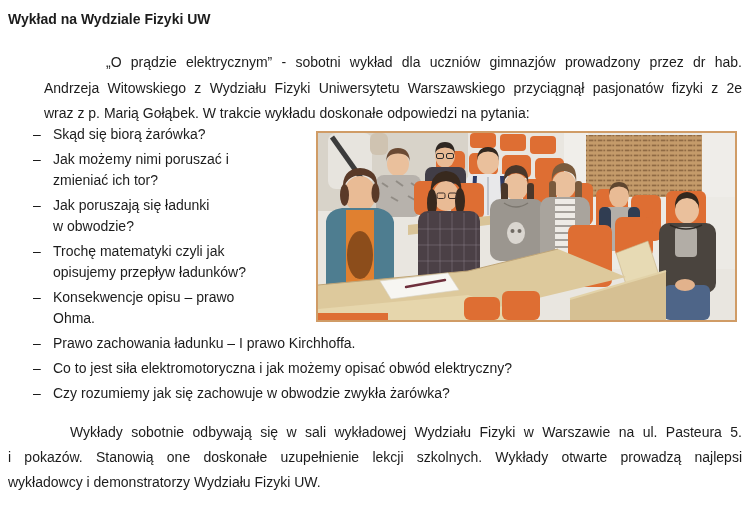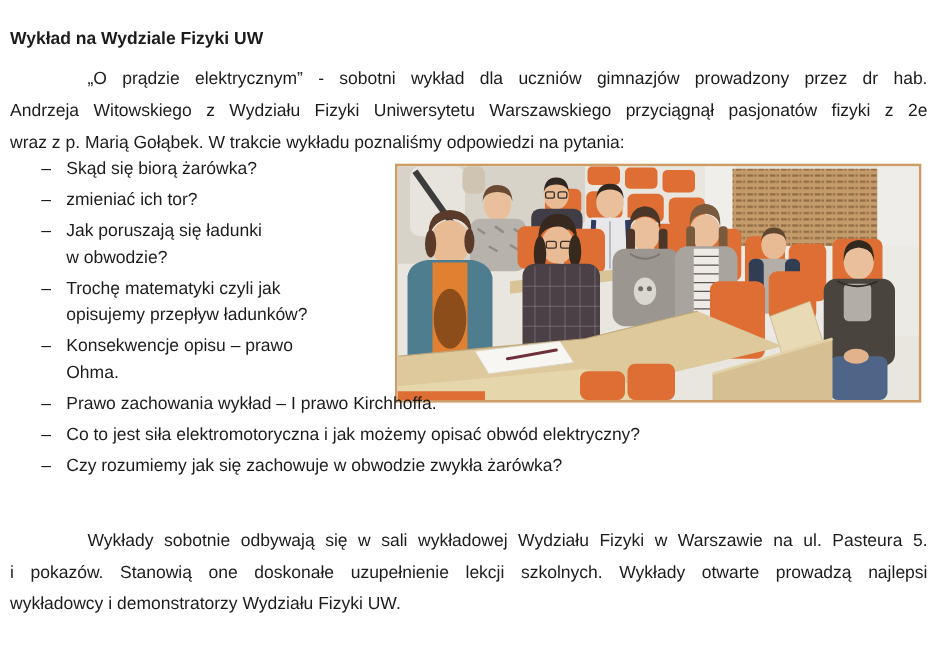--- a/index.html
+++ b/index.html
@@ -3,26 +3,26 @@
 <meta charset="utf-8">
 <style>
   html,body{margin:0;padding:0;background:#fff;}
   .page{
     position:relative;width:750px;height:523px;background:var(--page_bg,#fff);
     font-family:"Liberation Sans","DejaVu Sans",sans-serif;
     color:var(--text,#1c1c1c);font-size:14px;overflow:hidden;
   }
   .title{
     position:absolute;top:10px;left:8px;right:8px;
-    font-size:14px;font-weight:700;line-height:18px;margin-top:11px;
+    font-size:14px;font-weight:700;line-height:18px;
   }
   .para{position:absolute;left:8px;right:8px;}
   .intro{top:50px;}
   .outro{top:420px;}
-  .intro .jline{line-height:25.5px;}
+  .intro .jline{line-height:25.5px;margin-left:36px;}
   .outro .jline{line-height:25px;}
   .jline{text-align:justify;text-align-last:justify;text-justify:inter-word;white-space:normal;}
   .jline:last-child{text-align-last:left;}
   .intro div.jline:first-of-type,
   .outro div.jline:first-of-type{text-indent:62px;}
   .bullets{position:absolute;left:8px;right:8px;top:124px;}
   .bullet{position:relative;padding-left:45px;margin-bottom:4px;}
   .bullet .marker{position:absolute;left:25px;top:0;line-height:21px;}
   .bline{line-height:21px;}
   .photo-frame{
@@ -35,21 +35,21 @@
 <body>
 
 <div class="page">
 
   <div class="title">Wykład na Wydziale Fizyki UW</div>
 
   <div class="para intro">
 
   <div class="jline">„O prądzie elektrycznym” - sobotni wykład dla uczniów gimnazjów prowadzony przez dr hab.</div>
       <div class="jline">Andrzeja Witowskiego z Wydziału Fizyki Uniwersytetu Warszawskiego przyciągnął pasjonatów fizyki z 2e</div>
-      <div class="jline">wraz z p. Marią Gołąbek. W trakcie wykładu poznaliśmy odpowiedzi na pytania:</div>
+      <div class="jline">wraz z p. Marią Gołąbek. W trakcie wykładu doskonałe odpowiedzi na pytania:</div>
     </div>
 
   <figure class="photo-frame" style="margin:0" aria-label="Grupa uczniów z opiekunką siedząca w ławkach sali wykładowej z pomarańczowymi krzesłami; na ławce kartka papieru i długopis">
     <svg width="417" height="187" viewBox="0 0 417 187" role="img">
       <defs>
         <pattern id="acoustic" width="9" height="5" patternUnits="userSpaceOnUse">
           <rect width="9" height="5" style="fill:var(--panel_tan,#c49b6a)"></rect>
           <rect x="0.8" y="1.6" width="4.6" height="1.7" fill="#8f6a44"></rect>
           <rect x="6.4" y="1.6" width="1.8" height="1.7" fill="#8f6a44"></rect>
         </pattern>
@@ -202,20 +202,21 @@
         <div class="bullet-lines">
 
         <div class="bline">Skąd się biorą żarówka?</div>
         </div>
       </div>
 
       <div class="bullet">
         <span class="marker">–</span>
         <div class="bullet-lines">
 
+        <div class="bline">Jak możemy nimi poruszać i</div>
           <div class="bline">zmieniać ich tor?</div>
         </div>
       </div>
 
       <div class="bullet">
         <span class="marker">–</span>
         <div class="bullet-lines">
 
         <div class="bline">Jak poruszają się ładunki</div>
           <div class="bline">w obwodzie?</div>
@@ -237,21 +238,21 @@
 
         <div class="bline">Konsekwencje opisu – prawo</div>
           <div class="bline">Ohma.</div>
         </div>
       </div>
 
       <div class="bullet">
         <span class="marker">–</span>
         <div class="bullet-lines">
 
-        <div class="bline">Prawo zachowania wykład – I prawo Kirchhoffa.</div>
+        <div class="bline">Prawo zachowania ładunku – I prawo Kirchhoffa.</div>
         </div>
       </div>
 
       <div class="bullet">
         <span class="marker">–</span>
         <div class="bullet-lines">
 
         <div class="bline">Co to jest siła elektromotoryczna i jak możemy opisać obwód elektryczny?</div>
         </div>
       </div>

